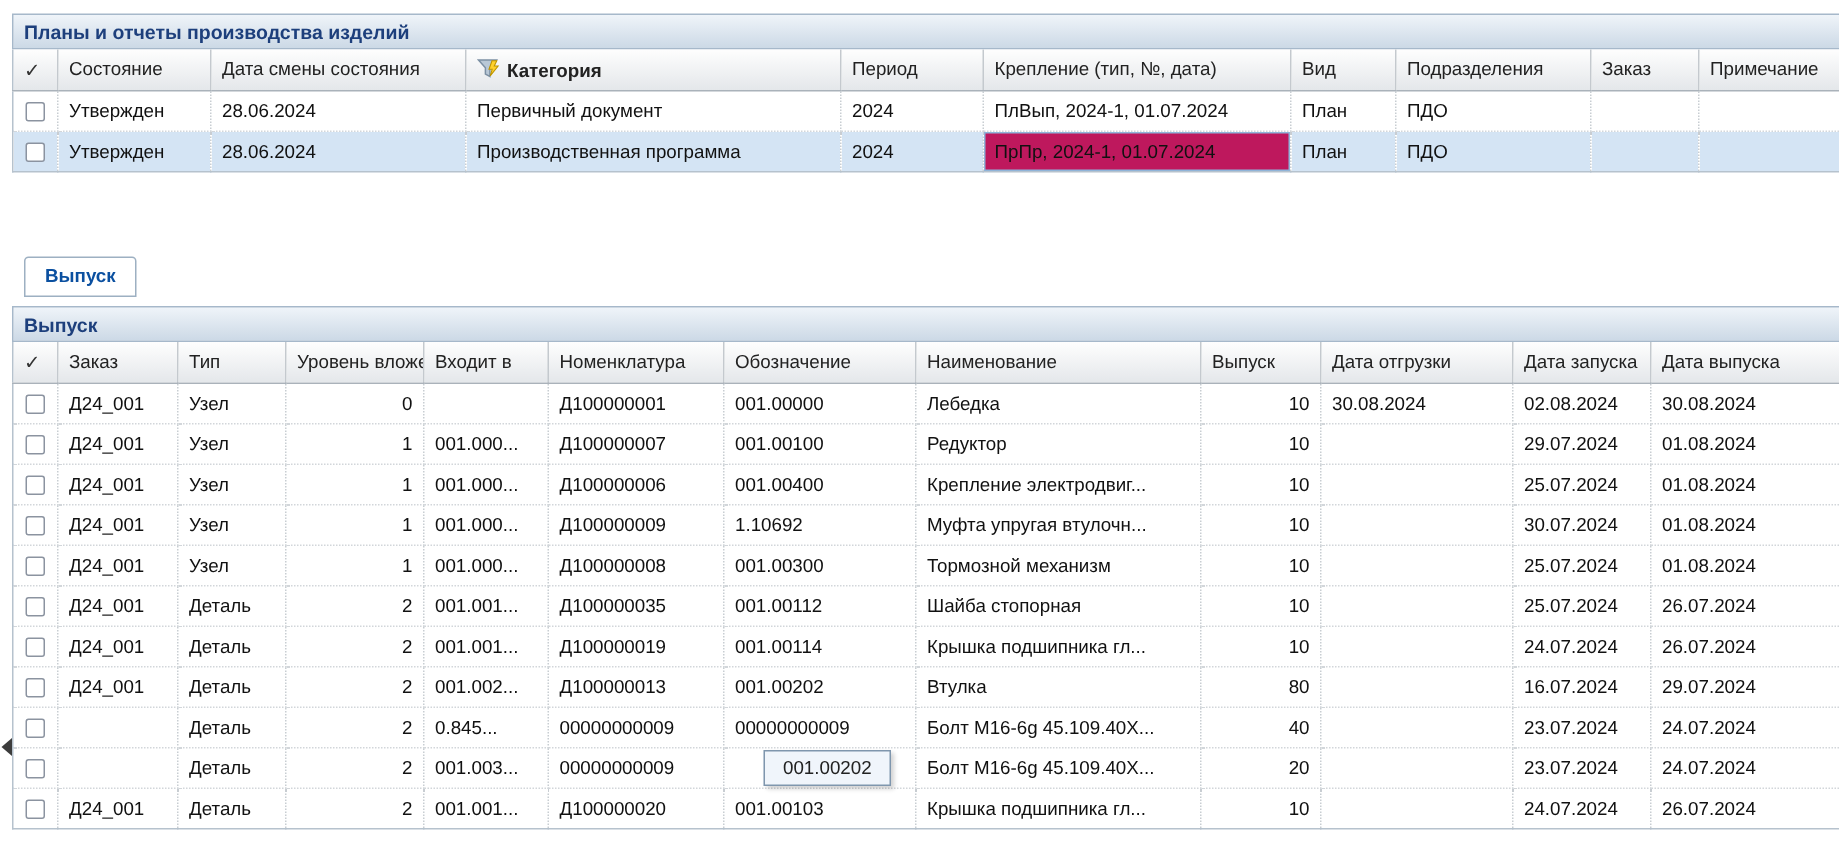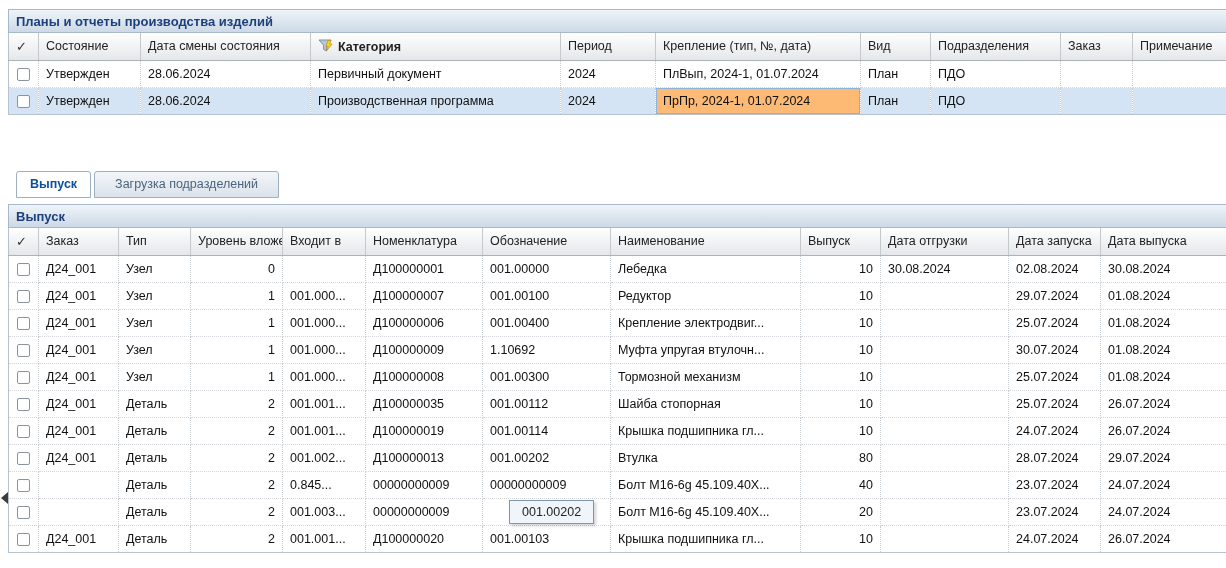--- a/index.html
+++ b/index.html
@@ -35,21 +35,21 @@
     font-size: 12.5px; color: #111; background: #fff;
   }
   td.r { text-align: right; }
   td.checkcell { padding: 0; text-align: center; }
   .cb {
     display: inline-block; width: 13px; height: 13px;
     border: 1px solid #8b93a0; border-radius: 2px; background: #fff;
     vertical-align: middle;
   }
   tr.sel td { background: #d4e4f4; }
-  tr.sel td.selcell { background: #fdba74; box-shadow: inset 0 0 0 1px #8fb4d9; }
+  tr.sel td.selcell { background: #be185d; box-shadow: inset 0 0 0 1px #8fb4d9; }
   th.cat .lbl { font-weight: bold; }
   th .check-glyph { font-size: 13px; color: #333; }
   .tabstrip { position: absolute; left: 16px; top: 171px; display: flex; }
   .tab {
     height: 27px; line-height: 25px; padding: 0 20px; margin-right: 3px;
     border: 1px solid #9db0c2; border-radius: 3px 3px 0 0;
     background: linear-gradient(#f3f6f9, #dbe2ea); color: #4a6480; cursor: default;
     font-size: 12.5px;
   }
   .tab.active {
@@ -127,21 +127,20 @@
           <td>ПДО</td>
           <td></td>
           <td></td>
         </tr>
       </tbody>
     </table>
 </div>
 
 <div class="tabstrip">
   <div class="tab active">Выпуск</div>
-  <div class="tab">Загрузка подразделений</div>
 </div>
 
 <div class="panel" id="bottom-panel">
   <div class="group-header">
     <span>Выпуск</span>
   </div>
   <table id="bottom-table" style="width: 1244px;">
       <colgroup>
         <col style="width: 30px;">
         <col style="width: 80px;">
@@ -275,21 +274,21 @@
           <td class="checkcell"><div class="cb"></div></td>
           <td>Д24_001</td>
           <td>Деталь</td>
           <td class="r">2</td>
           <td>001.002...</td>
           <td>Д100000013</td>
           <td>001.00202</td>
           <td>Втулка</td>
           <td class="r">80</td>
           <td></td>
-          <td>28.07.2024</td>
+          <td>16.07.2024</td>
           <td>29.07.2024</td>
         </tr>
         <tr>
           <td class="checkcell"><div class="cb"></div></td>
           <td></td>
           <td>Деталь</td>
           <td class="r">2</td>
           <td>0.845...</td>
           <td>00000000009</td>
           <td>00000000009</td>

